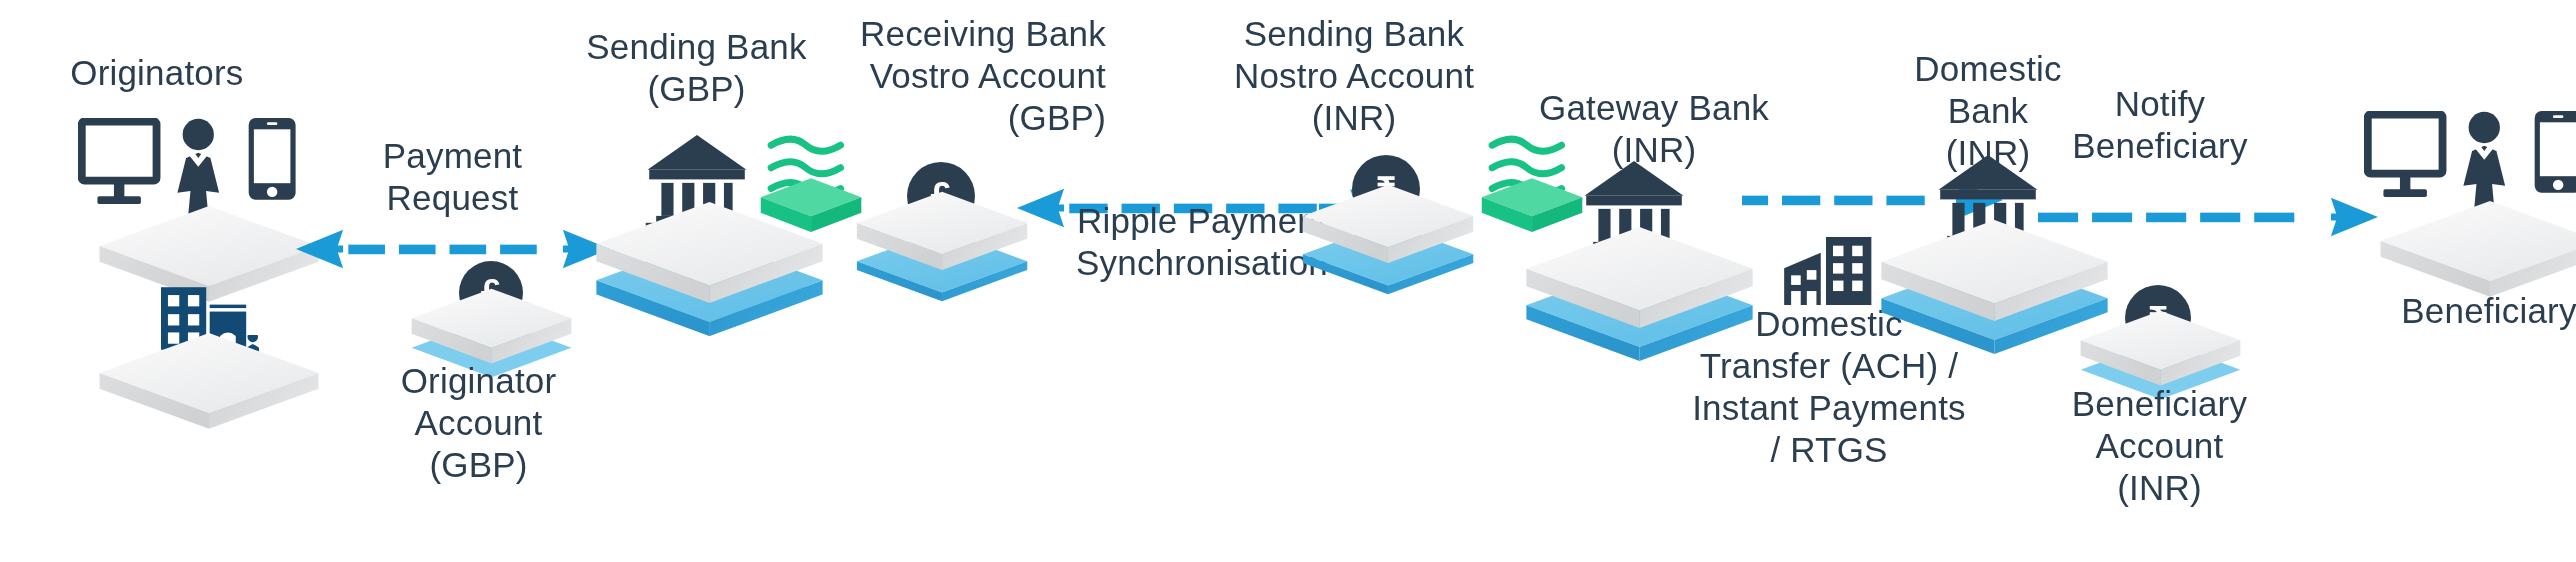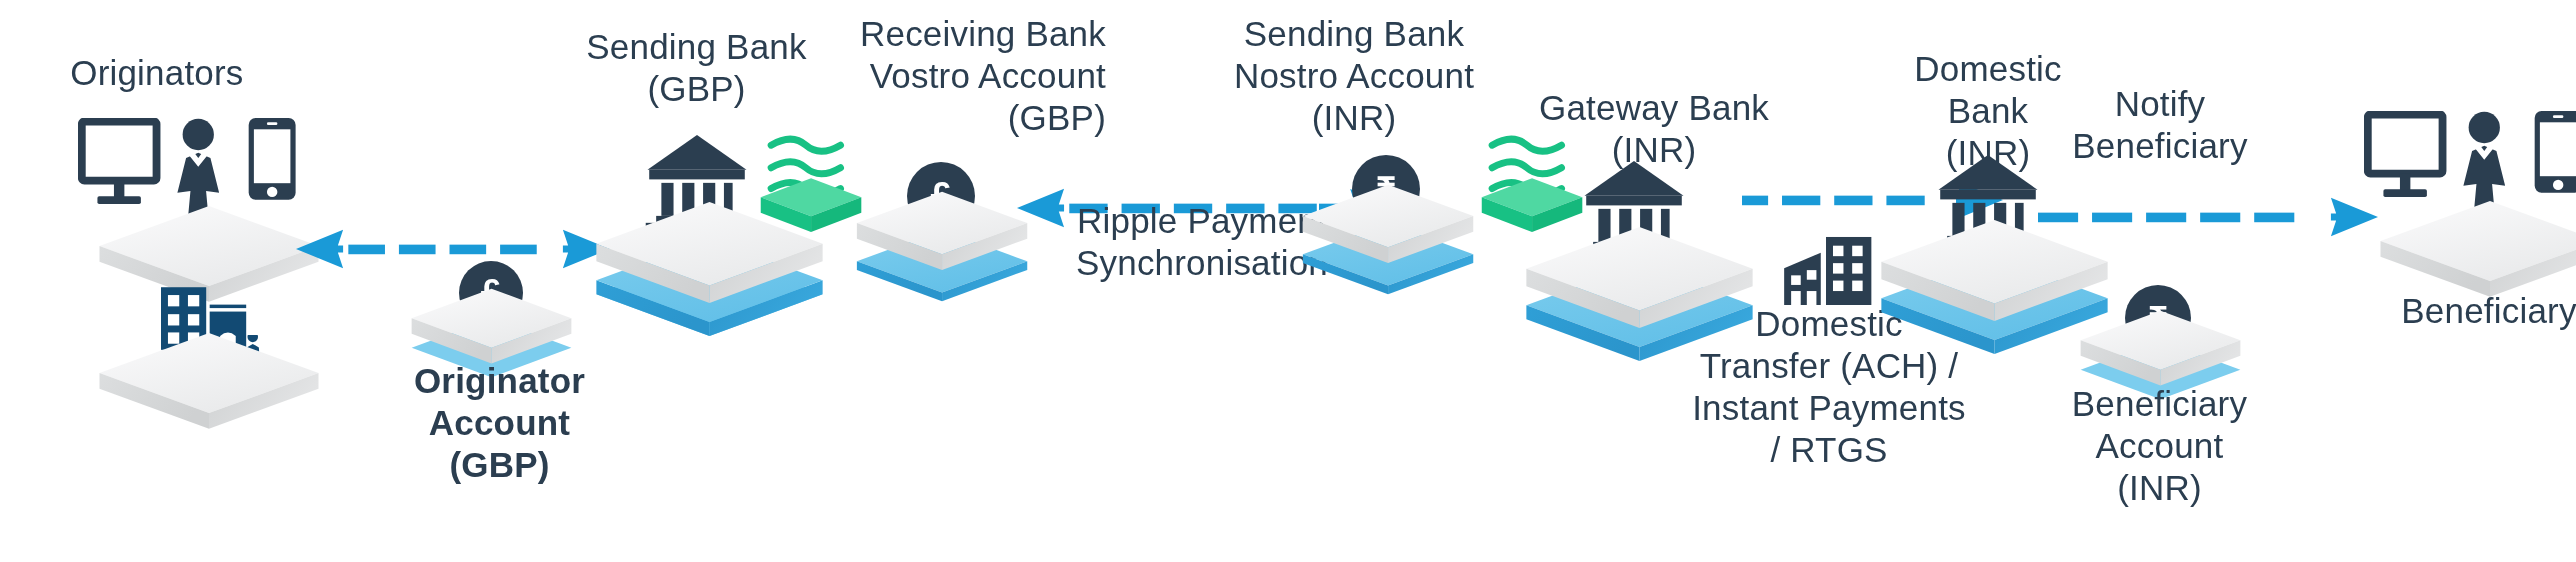--- a/index.html
+++ b/index.html
@@ -146,20 +146,22 @@
     </svg>
   </div>
   <div class="plat" style="left:96px; top:331px;">
     <svg width="226" height="105" viewBox="0 0 260 120">
       <polygon points="130,2 256,48 130,94 4,48" fill="url(#gWhiteTop)"></polygon>
       <polygon points="4,48 130,94 130,112 4,66" fill="url(#gWhiteSideL)"></polygon>
       <polygon points="256,48 130,94 130,112 256,66" fill="url(#gWhiteSideR)"></polygon>
     </svg>
   </div>
 
+  <div class="lbl" style="left:348px; top:135px; width:209px;">Payment
+Request</div>
 
   <div class="node" style="left:296px; top:228px;">
     <svg width="314" height="42" viewBox="0 0 360 48">
       <path d="M0 24 L54 2 L48 20 L54 20 L54 28 L48 28 L54 46 Z" fill="#1a9ad7"></path>
       <path d="M360 24 L306 2 L312 20 L306 20 L306 28 L312 28 L306 46 Z" fill="#1a9ad7"></path>
       <g fill="#1a9ad7">
         <rect x="60" y="19" width="42" height="11"></rect>
         <rect x="118" y="19" width="42" height="11"></rect>
         <rect x="176" y="19" width="42" height="11"></rect>
         <rect x="234" y="19" width="42" height="11"></rect>
@@ -173,21 +175,21 @@
   <div class="plat" style="left:408px; top:287px;">
     <svg width="167" height="92" viewBox="0 0 192 106">
 
       <polygon points="96,36 188,70 96,104 4,70" fill="#7ccdee"></polygon>
 
       <polygon points="96,2 188,36 96,70 4,36" fill="url(#gWhiteTop)"></polygon>
       <polygon points="4,36 96,70 96,88 4,54" fill="url(#gWhiteSideL)"></polygon>
       <polygon points="188,36 96,70 96,88 188,54" fill="url(#gWhiteSideR)"></polygon>
     </svg>
   </div>
-  <div class="lbl" style="left:395px; top:360px; width:209px;font-weight:bold;">Originator
+  <div class="lbl" style="left:374px; top:360px; width:209px;">Originator
 Account
 (GBP)</div>
 
   <div class="lbl" style="left:557px; top:26px; width:279px;">Sending  Bank
 (GBP)</div>
 
   <div class="node" style="left:644px; top:135px;">
     <svg width="106" height="94" viewBox="0 0 122 108">
       <polygon points="61,0 118,40 4,40" fill="#2b3e50"></polygon>
       <rect x="6" y="40" width="110" height="11" fill="#2b3e50"></rect>

